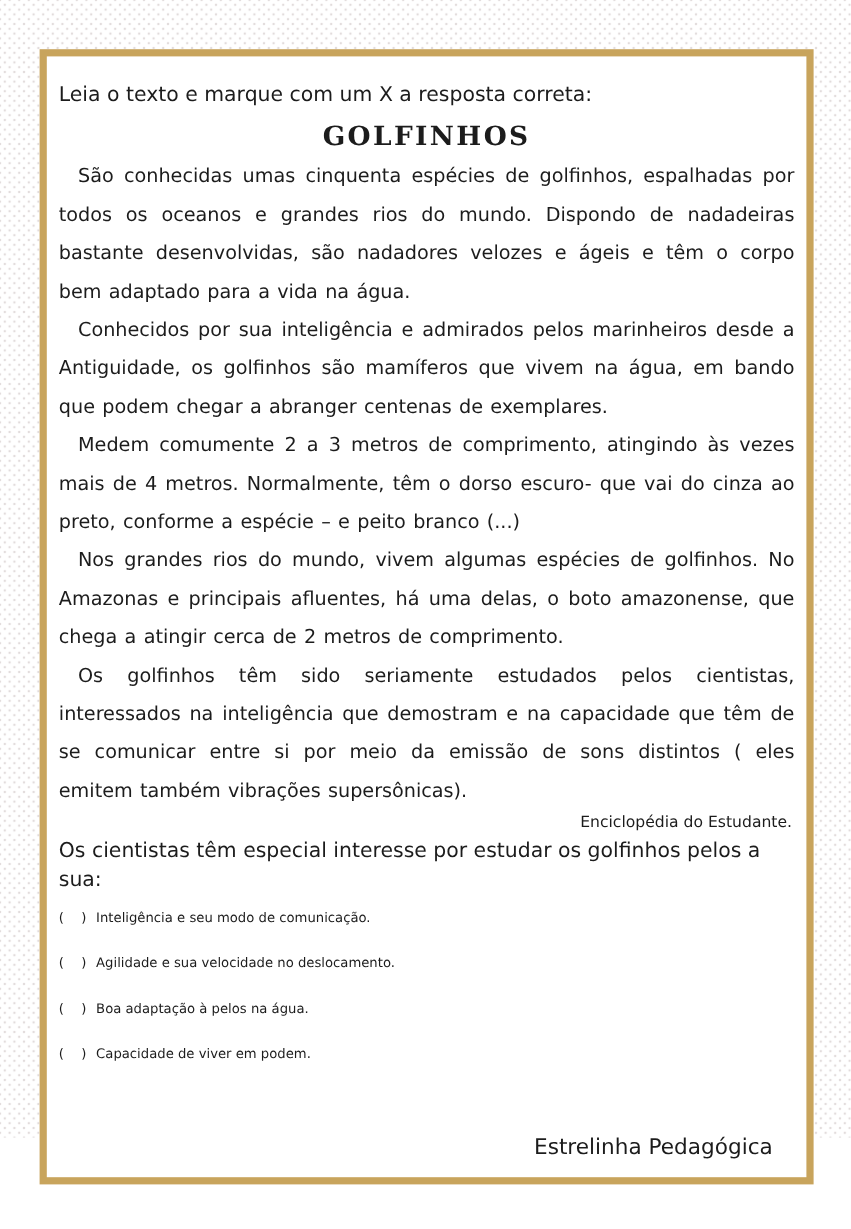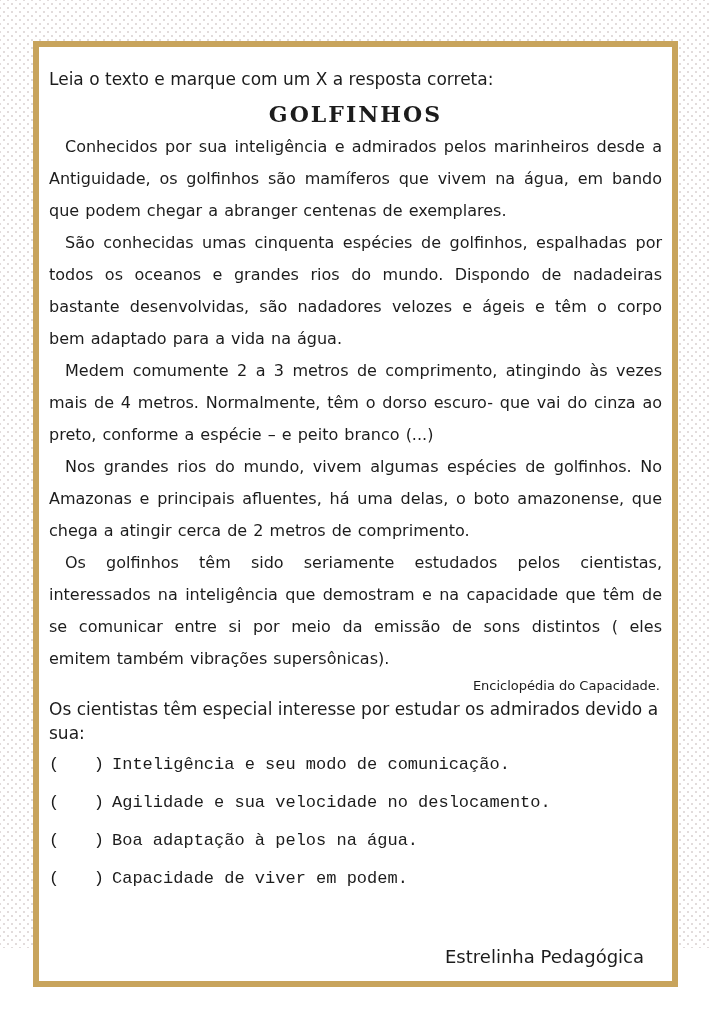--- a/index.html
+++ b/index.html
@@ -69,23 +69,22 @@
     font-size: 17px;
     line-height: 24px;
   }
   .options {
     margin: 0;
     padding: 0;
     list-style: none;
   }
   .option {
     margin: 0 0 15px 0;
-    font-size: 17px;
+    font-size: 11px;
     line-height: 23px;
-    font-family: Liberation Mono, monospace;
   }
   .marker {
     white-space: pre;
     letter-spacing: 1px;
     cursor: pointer;
   }
   .option-text {
     margin-left: 7px;
   }
   .footer {
@@ -99,29 +98,29 @@
 </head>
 <body>
 
 <div class="page">
   <div class="sheet">
 
     <p class="instruction">Leia o texto e marque com um X a resposta correta:</p>
 
     <h1 class="title">GOLFINHOS</h1>
 
+    <p class="para">São conhecidas umas cinquenta espécies de golfinhos, espalhadas por todos os oceanos e grandes rios do mundo. Dispondo de nadadeiras bastante desenvolvidas, são nadadores velozes e ágeis e têm o corpo bem adaptado para a vida na água.</p>
     <p class="para">Conhecidos por sua inteligência e admirados pelos marinheiros desde a Antiguidade, os golfinhos são mamíferos que vivem na água, em bando que podem chegar a abranger centenas de exemplares.</p>
-    <p class="para">São conhecidas umas cinquenta espécies de golfinhos, espalhadas por todos os oceanos e grandes rios do mundo. Dispondo de nadadeiras bastante desenvolvidas, são nadadores velozes e ágeis e têm o corpo bem adaptado para a vida na água.</p>
     <p class="para">Medem comumente 2 a 3 metros de comprimento, atingindo às vezes mais de 4 metros. Normalmente, têm o dorso escuro- que vai do cinza ao preto, conforme a espécie – e peito branco (...)</p>
     <p class="para">Nos grandes rios do mundo, vivem algumas espécies de golfinhos. No Amazonas e principais afluentes, há uma delas, o boto amazonense, que chega a atingir cerca de 2 metros de comprimento.</p>
     <p class="para">Os golfinhos têm sido seriamente estudados pelos cientistas, interessados na inteligência que demostram e na capacidade que têm de se comunicar entre si por meio da emissão de sons distintos ( eles emitem também vibrações supersônicas).</p>
 
-    <p class="source">Enciclopédia do Capacidade.</p>
+    <p class="source">Enciclopédia do Estudante.</p>
 
-    <p class="question">Os cientistas têm especial interesse por estudar os admirados devido a sua:</p>
+    <p class="question">Os cientistas têm especial interesse por estudar os golfinhos pelos a sua:</p>
 
     <ul class="options">
       <li class="option">
         <span class="marker">(&nbsp;&nbsp;&nbsp;)</span><span class="option-text">Inteligência e seu modo de comunicação.</span>
       </li>
       <li class="option">
         <span class="marker">(&nbsp;&nbsp;&nbsp;)</span><span class="option-text">Agilidade e sua velocidade no deslocamento.</span>
       </li>
       <li class="option">
         <span class="marker">(&nbsp;&nbsp;&nbsp;)</span><span class="option-text">Boa adaptação à pelos na água.</span>

